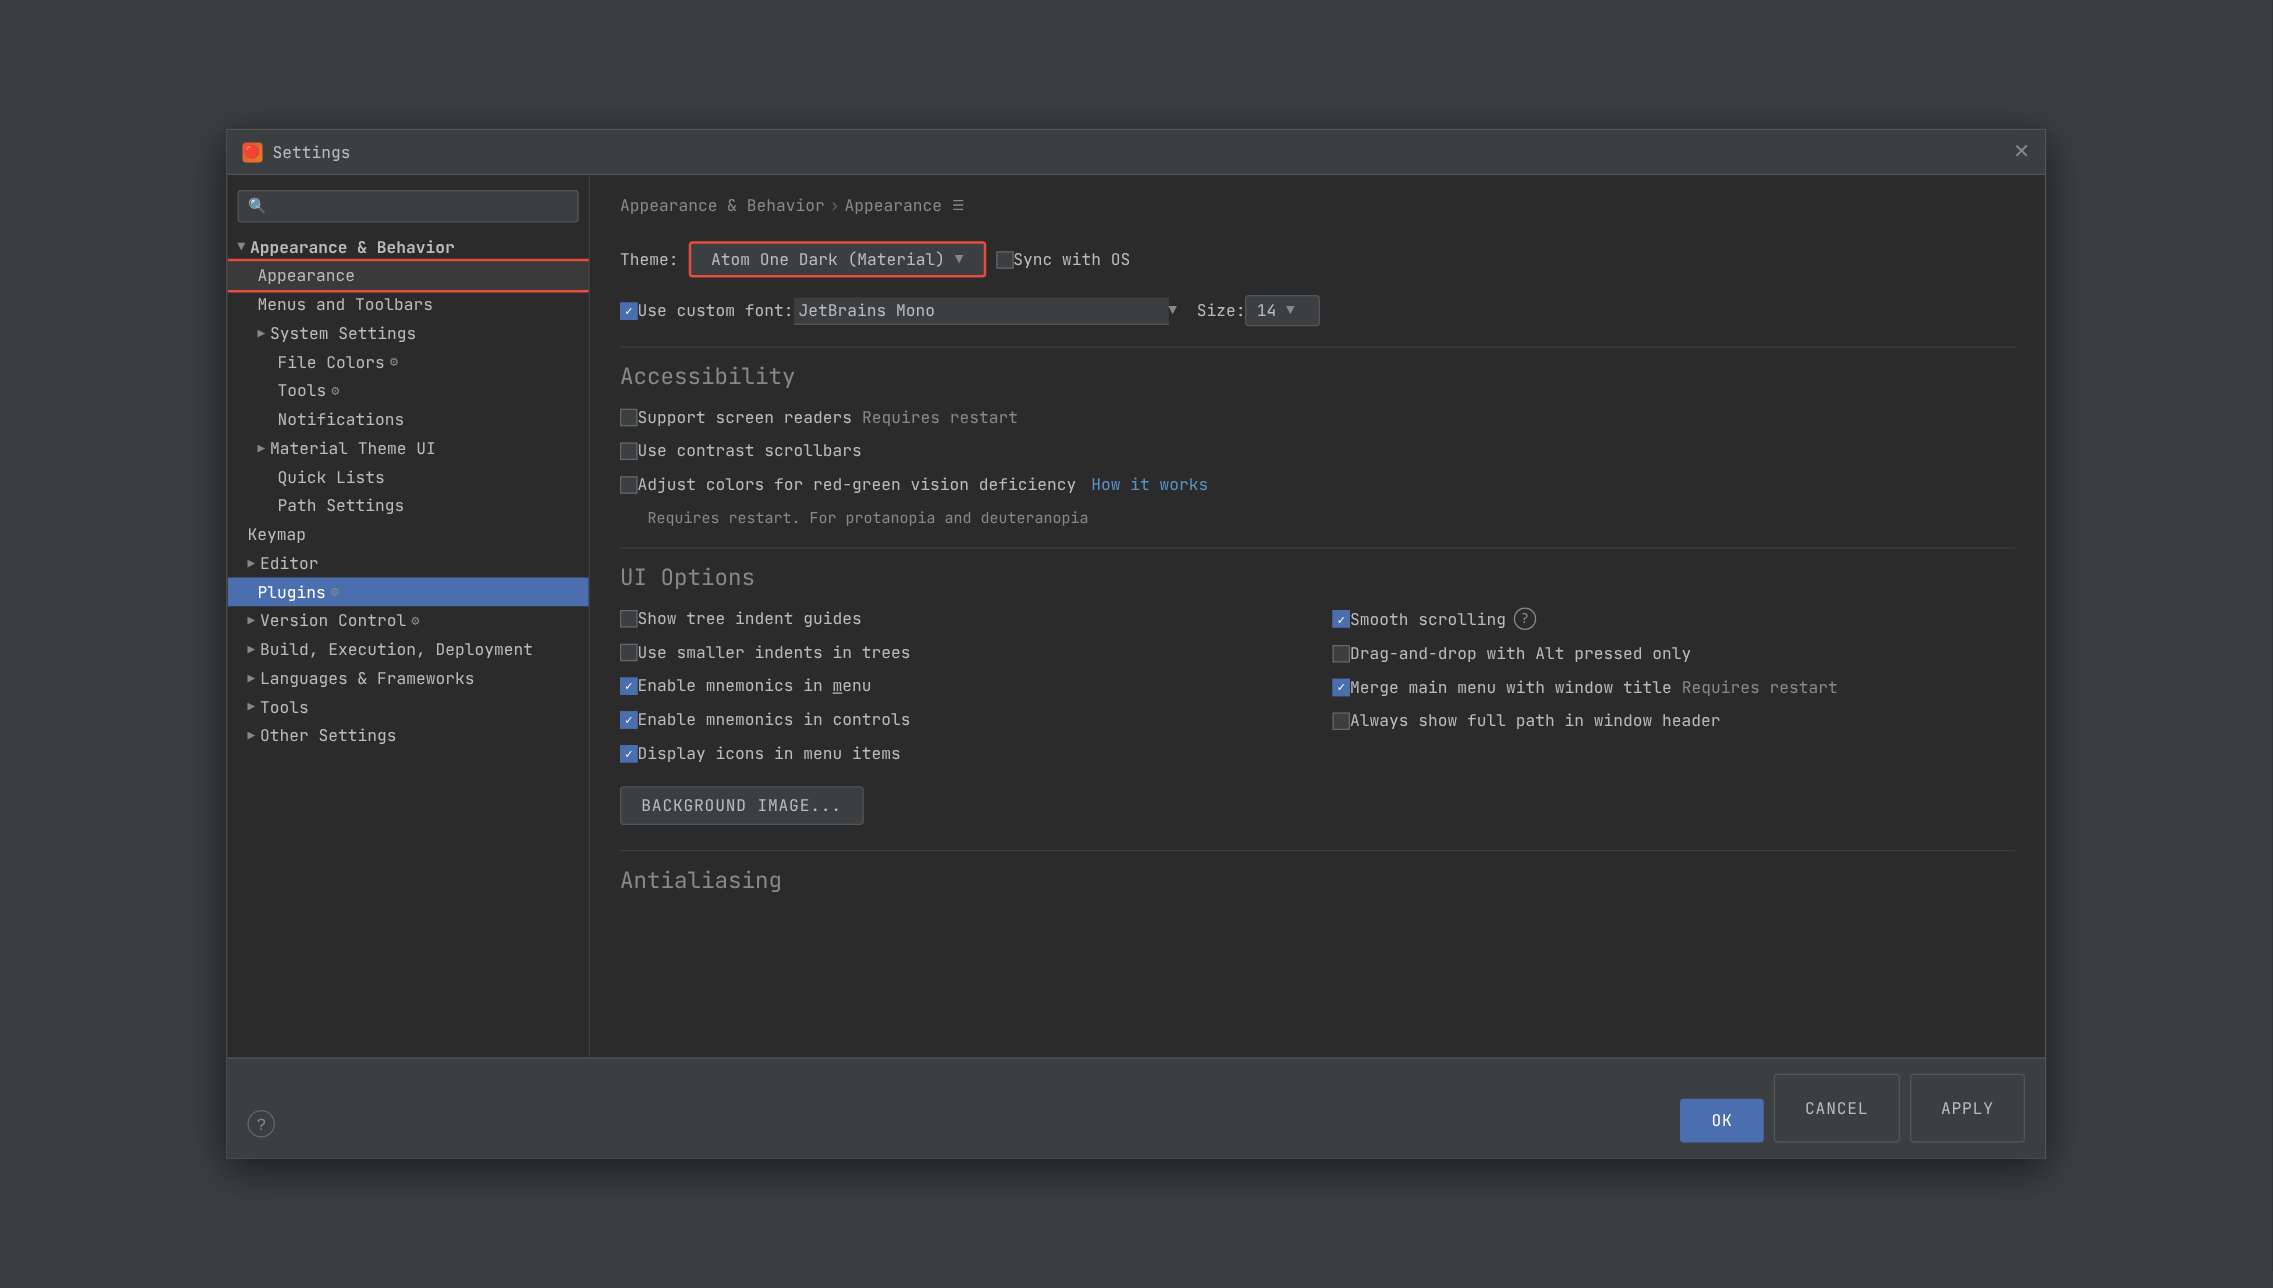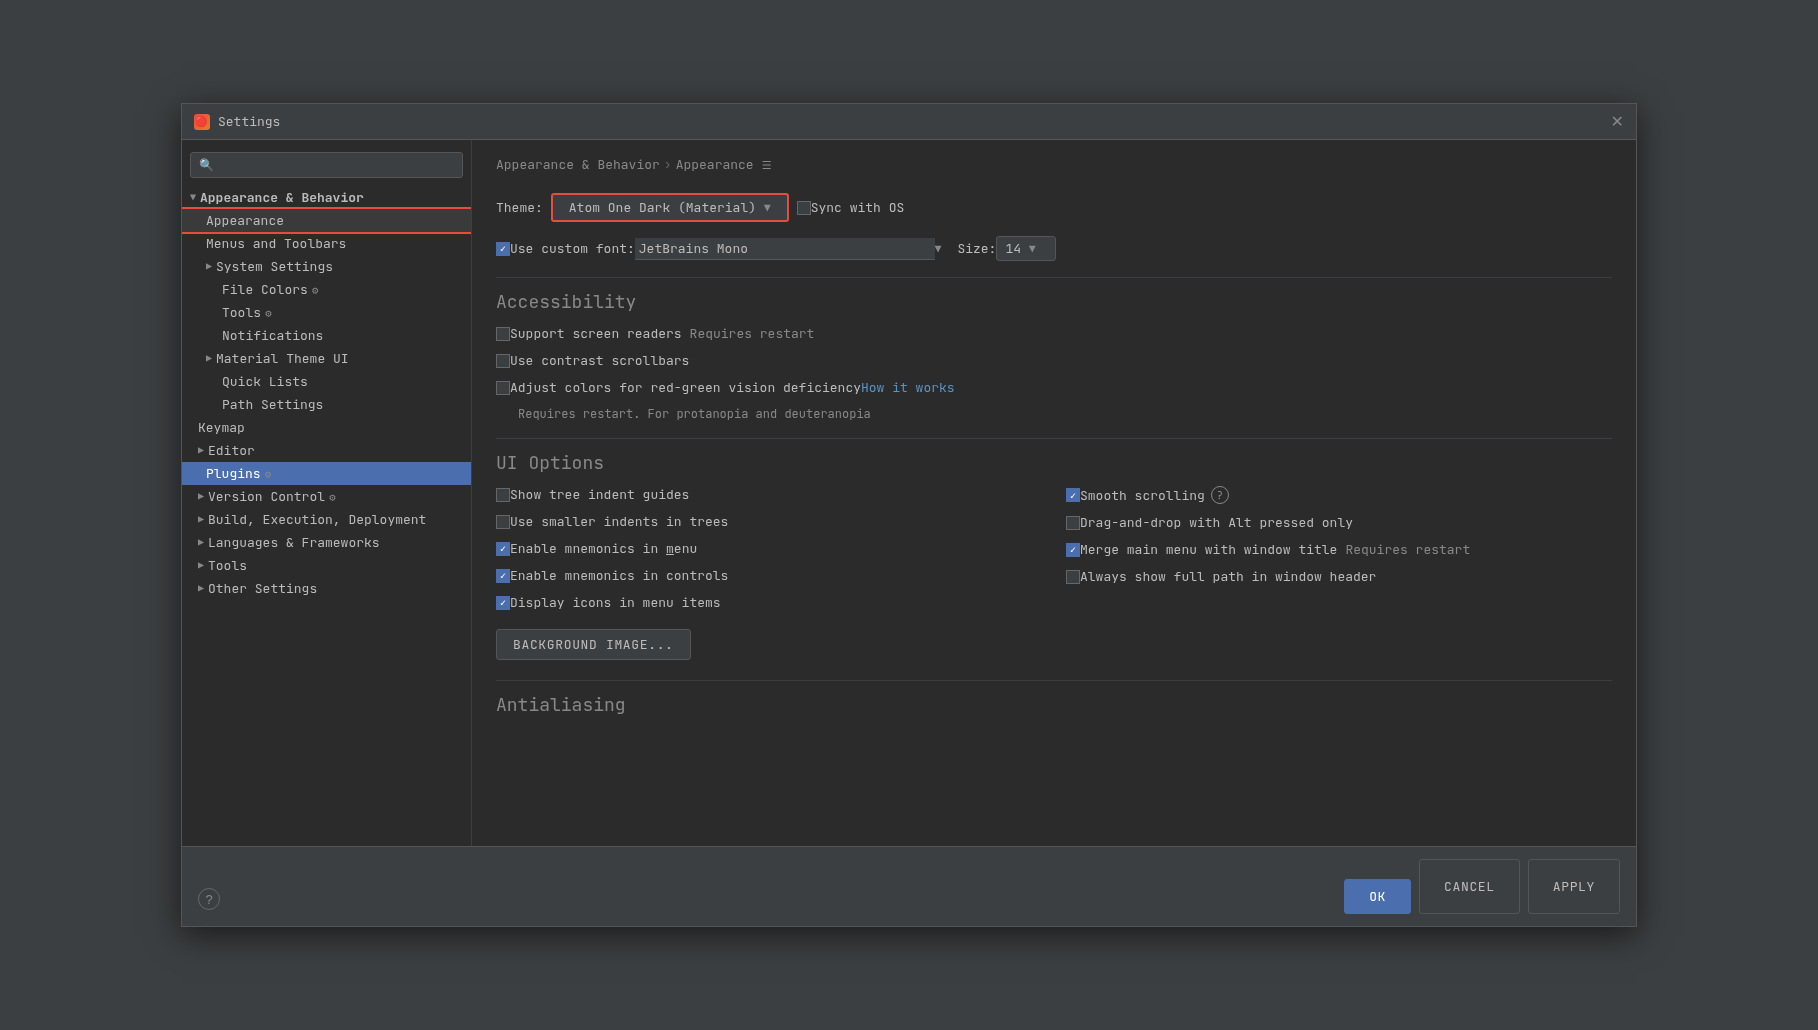--- a/index.html
+++ b/index.html
@@ -460,21 +460,21 @@
       </div>
 
       <div class="checkbox-row">
         <div class="cb"></div>
         <span>Use contrast scrollbars</span>
       </div>
 
       <div class="checkbox-row">
         <div class="cb"></div>
         <span>Adjust colors for red-green vision deficiency</span>
-        <span class="link" style="margin-left:0">  How it works</span>
+        <span class="link" style="margin-left:12px">  How it works</span>
       </div>
       <div class="restart-note">Requires restart. For protanopia and deuteranopia</div>
 
       <hr class="section-divider">
 
       
       <div class="section-title">UI Options</div>
 
       <div class="two-col">
 

